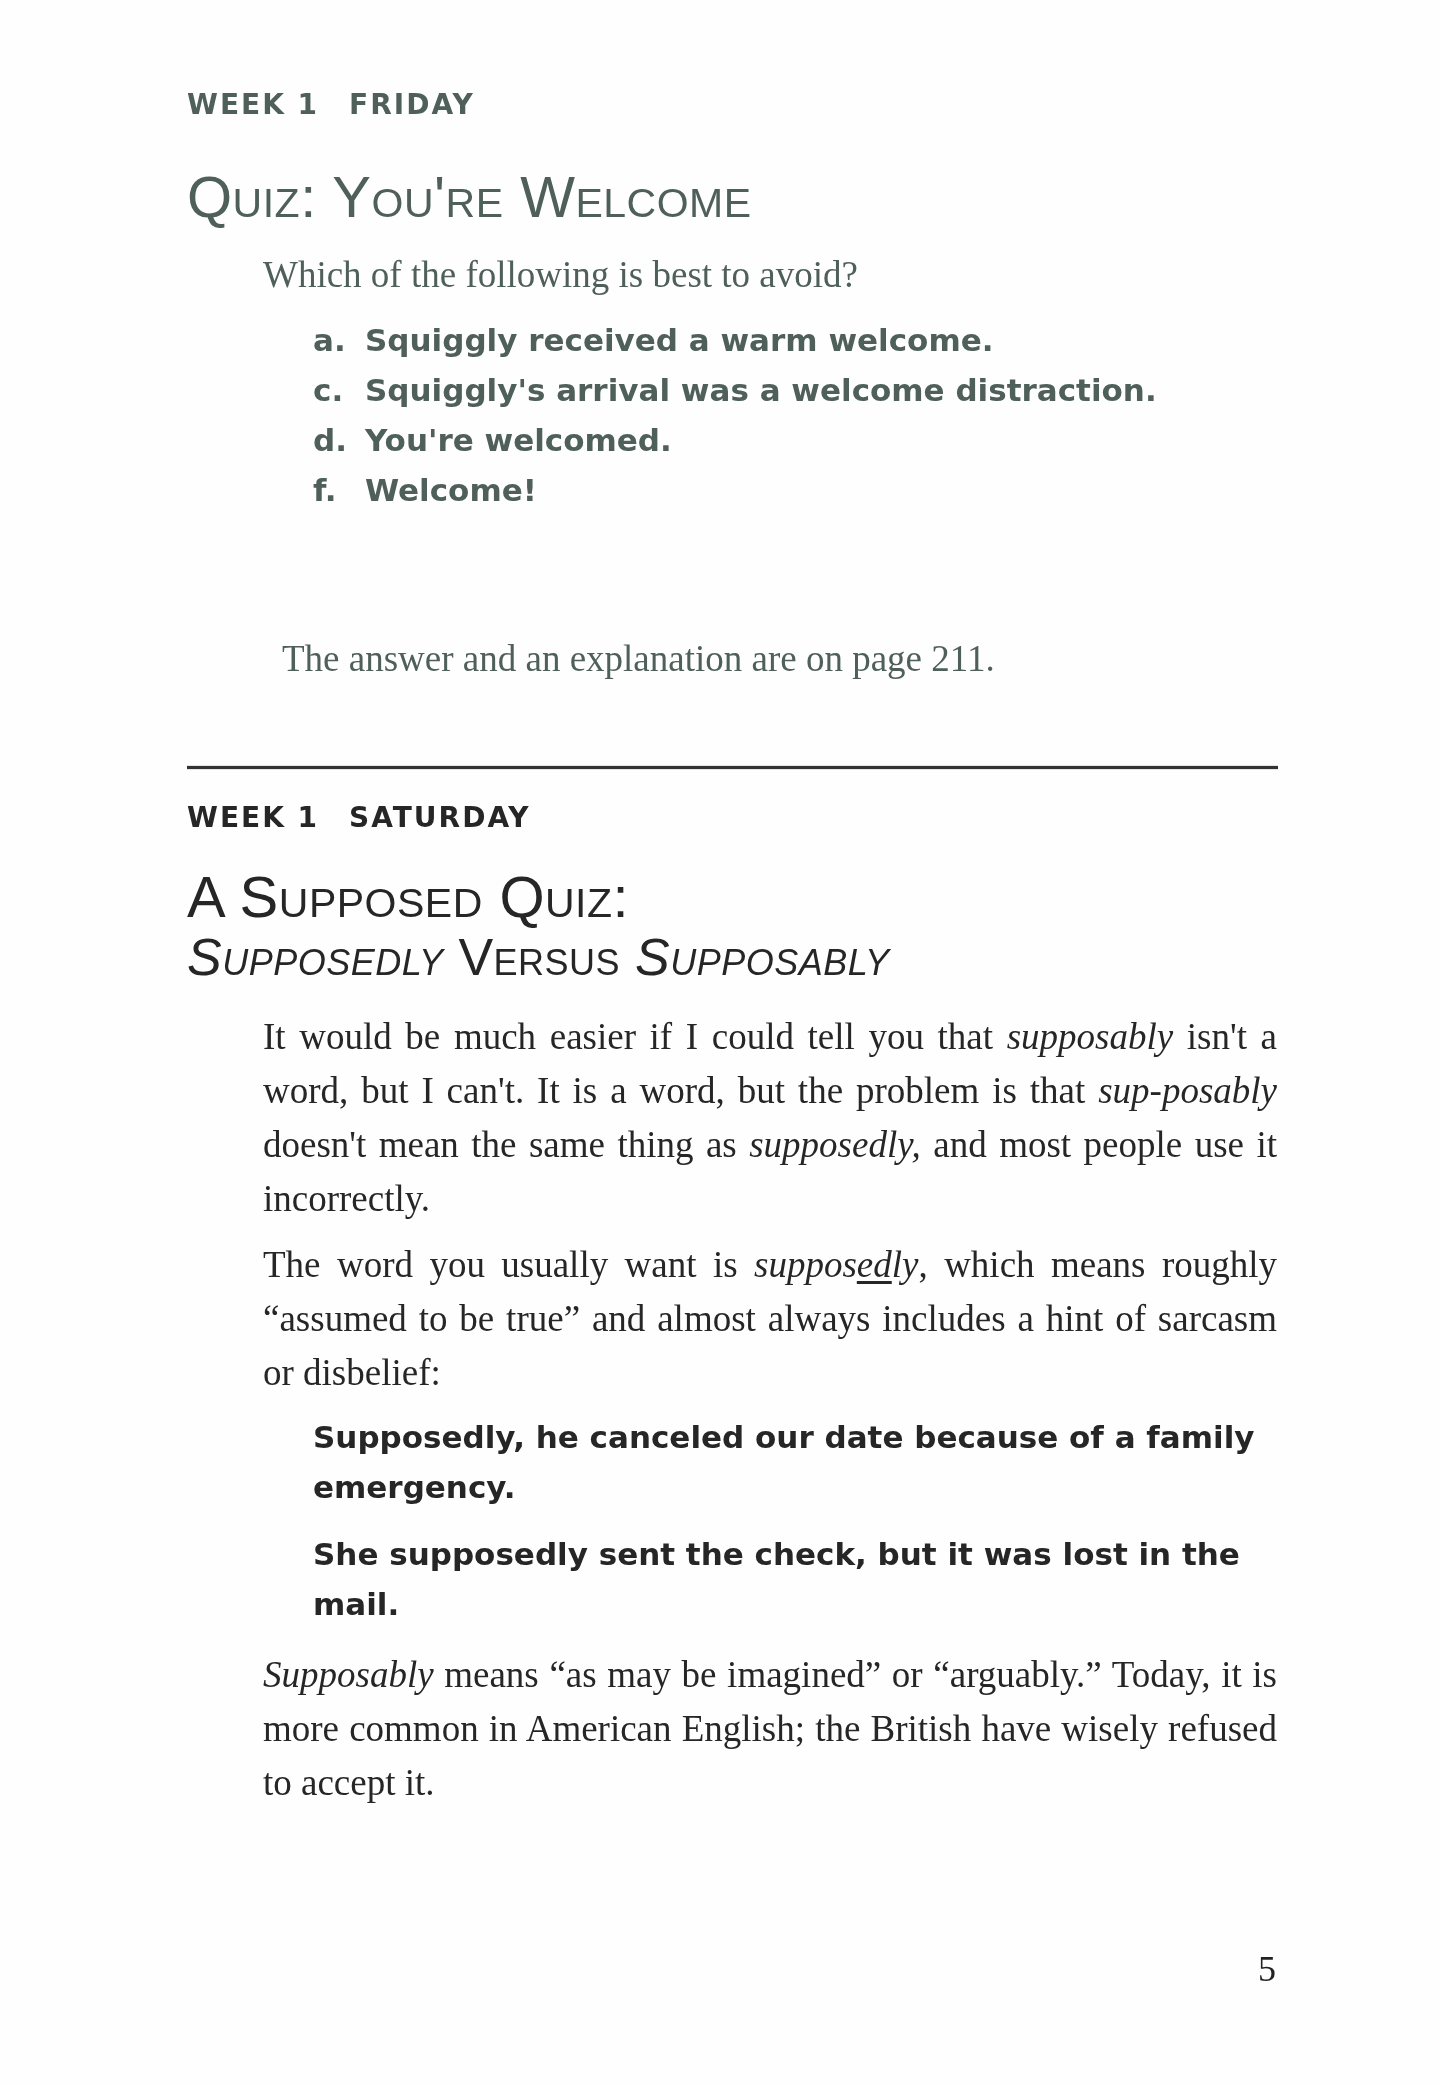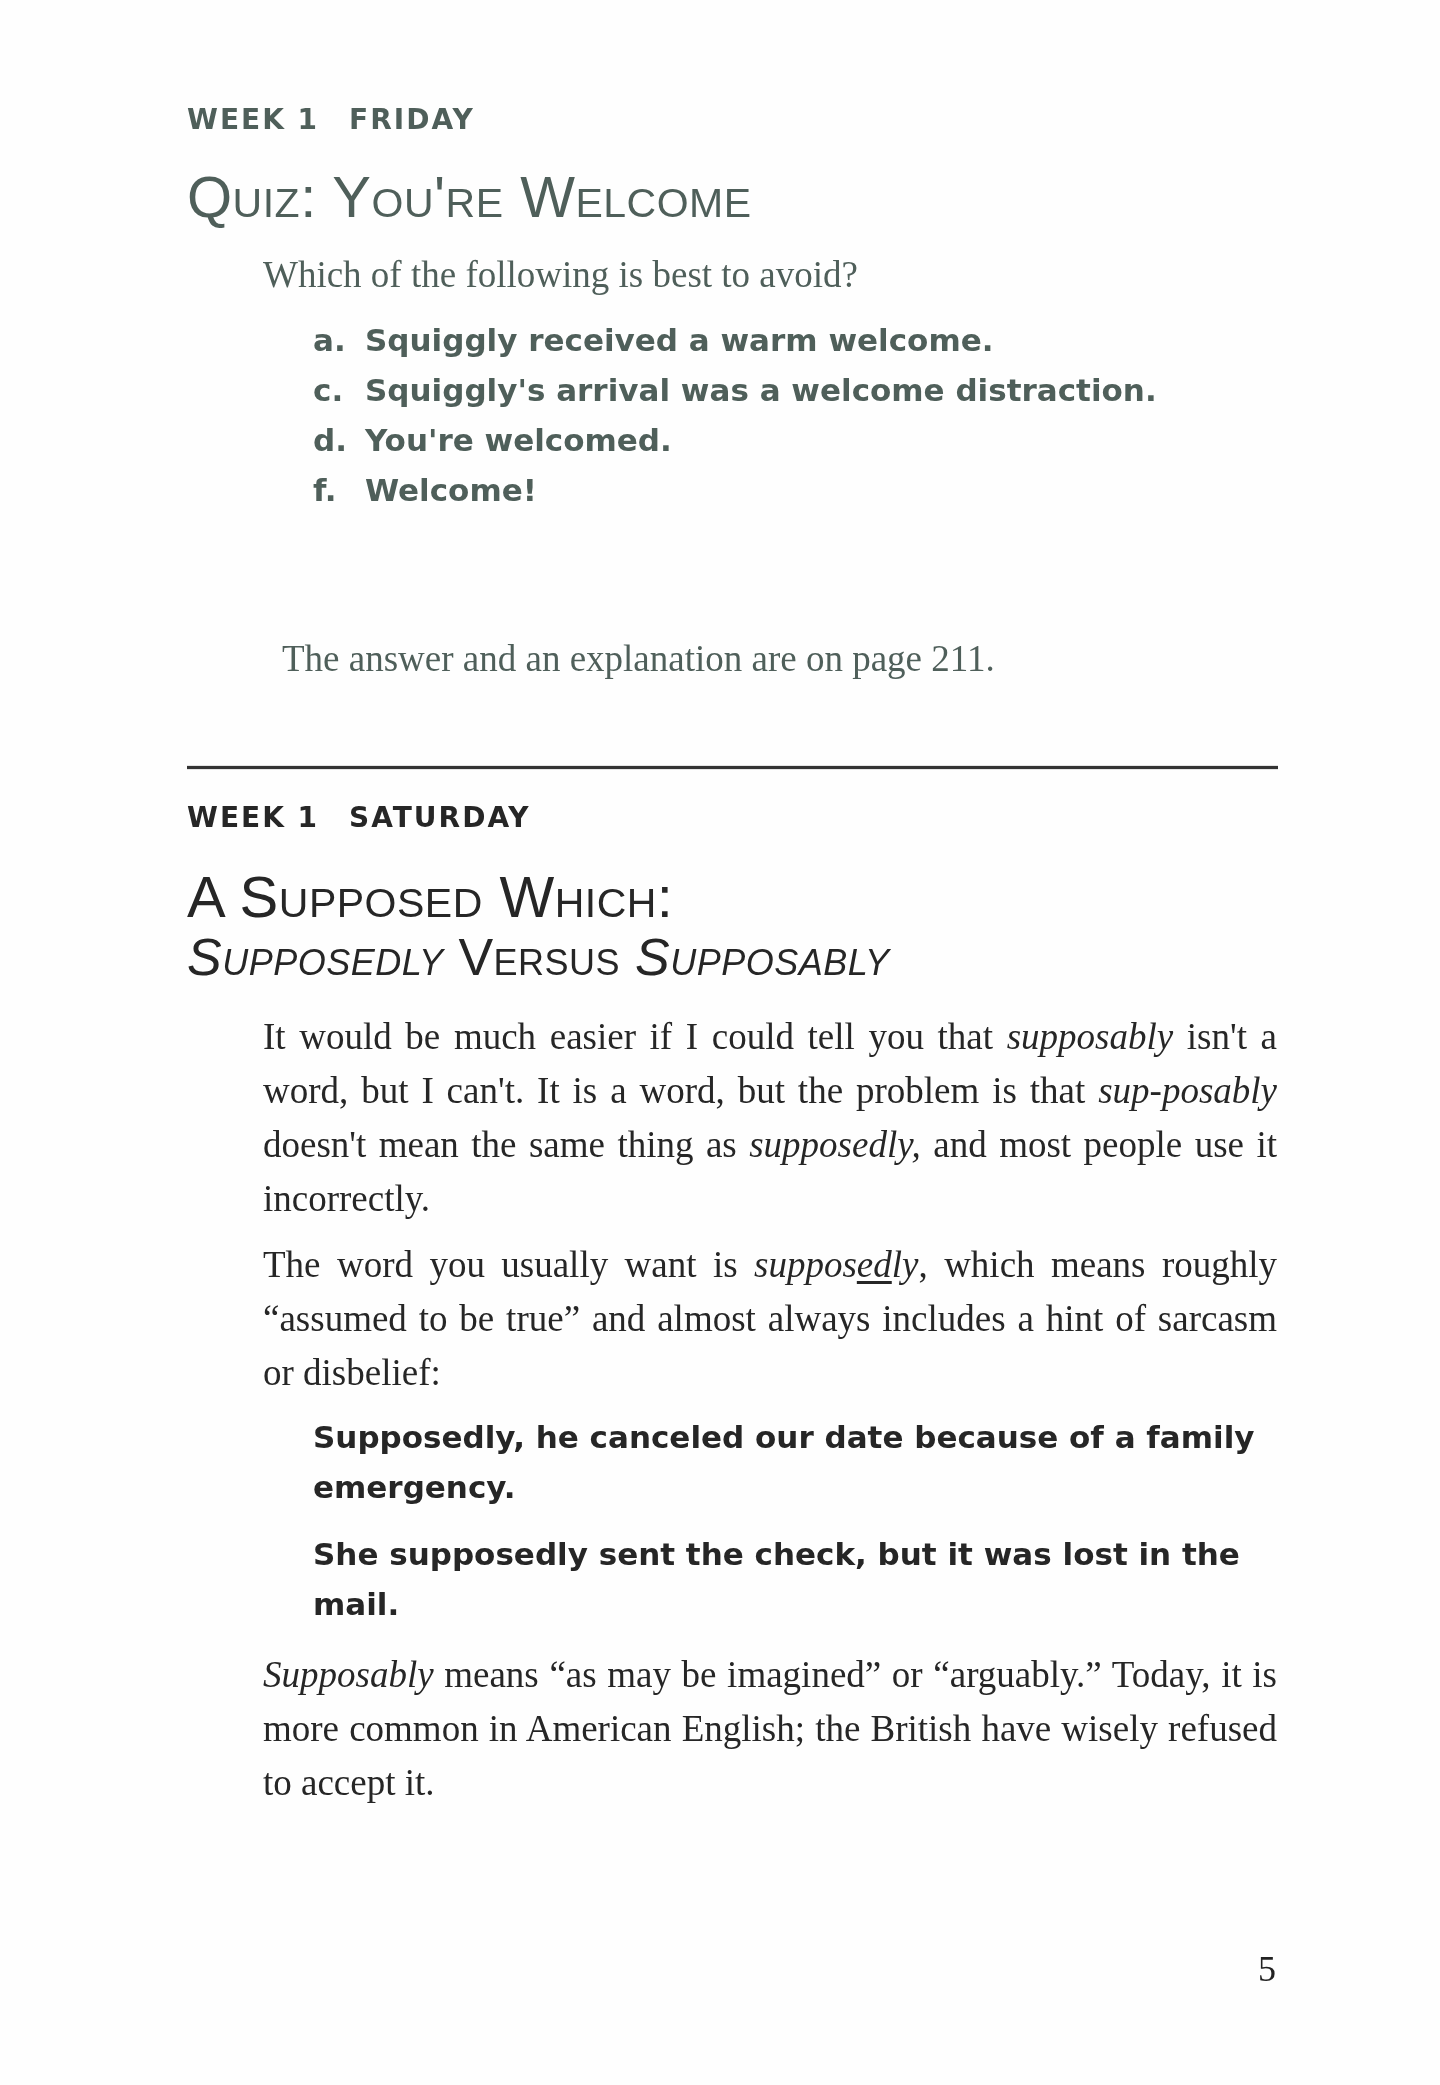--- a/index.html
+++ b/index.html
@@ -58,42 +58,42 @@
     position: absolute; left: 1258px; top: 1948px;
     font-family: "Liberation Serif", serif; font-size: 36px; color: #222;
   }
 </style>
 </head>
 <body>
 
 <div class="page">
 
   <div class="sec1">
-    <div class="label" style="top:106px;"><span>WEEK 1</span><span class="day">FRIDAY</span></div>
+    <div class="label" style="top:91px;"><span>WEEK 1</span><span class="day">FRIDAY</span></div>
 
     <div class="title" style="top:168px;">Quiz: You're Welcome</div>
 
     <div class="body noj" style="top:248px;">Which of the following is best to avoid?</div>
 
     <ul class="options">
       <li class="option"><span class="letter">a.</span><span>Squiggly received a warm welcome.</span></li>
       <li class="option"><span class="letter">c.</span><span>Squiggly's arrival was a welcome distraction.</span></li>
       <li class="option"><span class="letter">d.</span><span>You're welcomed.</span></li>
       <li class="option"><span class="letter">f.</span><span>Welcome!</span></li>
     </ul>
 
     <div class="body noj" style="top:632px;margin-left:19px;">The answer and an explanation are on page 211.</div>
   </div>
 
   <div class="rule"></div>
 
   <div class="sec2">
     <div class="label" style="top:804px;"><span>WEEK 1</span><span class="day">SATURDAY</span></div>
 
-    <div class="title" style="top:868px;">A Supposed Which:</div>
+    <div class="title" style="top:868px;">A Supposed Quiz:</div>
     <div class="title t2" style="top:931px;"><span class="it">Supposedly</span><span style="white-space:pre;"> Versus </span><span class="it">Supposably</span></div>
 
     <div class="body" style="top:1010px;"><span>It would be much easier if I could tell you that </span><i>supposably</i><span> isn't a word, but I can't. It is a word, but the problem is that </span><i>sup-posably</i><span> doesn't mean the same thing as </span><i>supposedly,</i><span> and most people use it incorrectly.</span></div>
 
     <div class="body" style="top:1238px;"><span>The word you usually want is </span><i><span>suppos</span><u>ed</u><span>ly</span></i><span>, which means roughly “assumed to be true” and almost always includes a hint of sarcasm or disbelief:</span></div>
 
     <div class="examples">
       <p class="example">Supposedly, he canceled our date because of a family emergency.</p>
       <p class="example">She supposedly sent the check, but it was lost in the mail.</p>
     </div>

